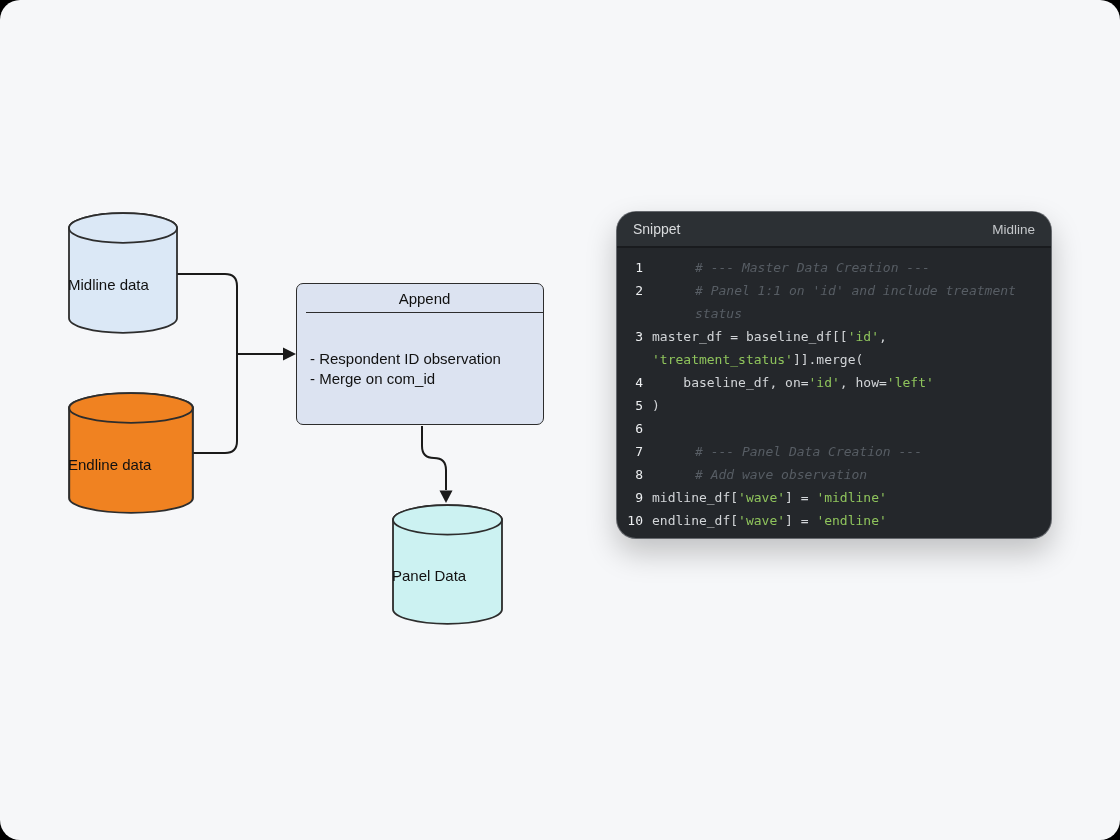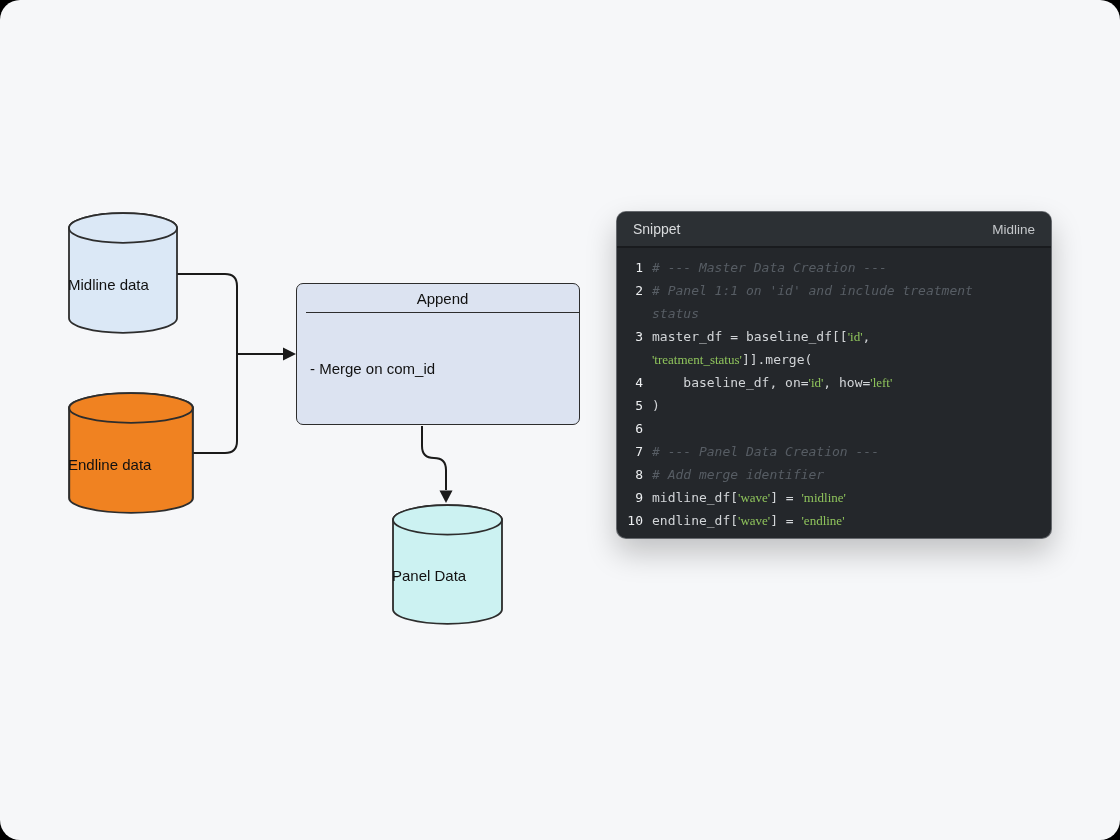--- a/index.html
+++ b/index.html
@@ -23,64 +23,64 @@
   #cyl-panel   .cyl-shape { fill:var(--panel-fill,#ccf2f2); }
   .cyl-label {
     position:absolute; left:0; right:0; top:59%; transform:translateY(-50%);
     font-size:15px; color:var(--diagram-text,#111);
   }
   #cyl-midline { left:68px; top:212px; width:110px; height:122px; }
   #cyl-endline { left:68px; top:392px; width:126px; height:122px; }
   #cyl-panel   { left:392px; top:504px; width:111px; height:121px; }
 
   .append-box {
-    position:absolute; left:296px; top:283px; width:284px; height:142px;
+    position:absolute; left:296px; top:283px; width:248px; height:142px;
     background:var(--append-fill,#dce3f1);
     border:1.5px solid var(--stroke,#2d2d2d); border-radius:7px;
     box-sizing:border-box;
     padding-left:9px;
   }
   .append-header {
     height:28px; border-bottom:1.5px solid var(--stroke,#2d2d2d);
     display:flex; align-items:center; justify-content:center;
     font-size:15px; font-weight:500; color:var(--diagram-text,#111);
   }
   .append-body {
     position:absolute; top:30px; bottom:0; left:0; right:0;
     display:flex; flex-direction:column; justify-content:center;
     padding-left:13px; font-size:15px; line-height:20px; color:var(--diagram-text,#111);
   }
 
   
   .snippet {
     position:absolute; left:616px; top:211px; width:436px; height:328px;
-    border-radius:10px; overflow:hidden; box-sizing:border-box;
+    border-radius:20px; overflow:hidden; box-sizing:border-box;
     background:var(--snippet-body-bg,#24272b);
     border:1px solid rgba(145,149,153,.6);
     box-shadow:0 14px 30px rgba(0,0,0,.22);
   }
   .snippet-header {
     height:34px; background:var(--snippet-header-bg,#2c3034);
     border-bottom:2px solid var(--snippet-divider,#191b1e);
     display:flex; align-items:center; justify-content:space-between;
     padding:0 16px;
   }
   .snippet-title { color:var(--header-text,#d9dbdd); font-size:14px; }
   .snippet-lang  { color:var(--lang-text,#c4c7ca);  font-size:13.5px; }
   .code-area {
     padding:8px 12px 10px 8px;
     font-family:"DejaVu Sans Mono", monospace; font-size:13px;
   }
   .code-row { display:flex; height:23px; line-height:23px; }
   .ln { flex:none; width:18px; text-align:right; margin-right:9px;
         color:var(--line-number,#edeff1); }
   .code-text { white-space:pre; }
-  .tok-comment { color:var(--code-comment,#575d64); font-style:italic; }
+  .tok-comment { color:var(--code-comment,#575d64); font-style:italic;margin-left:43px; }
   .tok-plain   { color:var(--code-plain,#d2d5d8); }
-  .tok-string  { color:var(--code-string,#8fc45c);font-family:Liberation Serif, serif; }
+  .tok-string  { color:var(--code-string,#8fc45c); }
 </style>
 </head>
 <body>
 
 <div class="canvas">
 
   <svg class="connectors" width="1120" height="840" viewBox="0 0 1120 840" aria-hidden="true">
     <path d="M177 274 H225 Q237 274 237 286 V441 Q237 453 225 453 H177"></path>
     <path d="M237 354 H284"></path>
     <polygon points="296,354 283,347.5 283,360.5"></polygon>
@@ -100,20 +100,21 @@
     <svg viewBox="0 0 110 122" preserveAspectRatio="none">
       <path class="cyl-shape" d="M1 16 A54 14.8 0 0 1 109 16 L109 106 A54 14.8 0 0 1 1 106 Z"></path>
       <ellipse class="cyl-shape" cx="55" cy="16" rx="54" ry="14.8"></ellipse>
     </svg>
     <div class="cyl-label">Endline data</div>
   </div>
 
   <div class="append-box">
     <div class="append-header">Append</div>
     <div class="append-body">
+      <div>- Respondent ID observation</div>
       <div>- Merge on com_id</div>
     </div>
   </div>
 
   <div class="cyl" id="cyl-panel">
     <svg viewBox="0 0 110 122" preserveAspectRatio="none">
       <path class="cyl-shape" d="M1 16 A54 14.8 0 0 1 109 16 L109 106 A54 14.8 0 0 1 1 106 Z"></path>
       <ellipse class="cyl-shape" cx="55" cy="16" rx="54" ry="14.8"></ellipse>
     </svg>
     <div class="cyl-label">Panel Data</div>
@@ -156,21 +157,21 @@
         <div class="code-row">
           <span class="ln">6</span>
           <span class="code-text"></span>
         </div>
         <div class="code-row">
           <span class="ln">7</span>
           <span class="code-text"><span class="tok-comment"># --- Panel Data Creation ---</span></span>
         </div>
         <div class="code-row">
           <span class="ln">8</span>
-          <span class="code-text"><span class="tok-comment"># Add merge identifier</span></span>
+          <span class="code-text"><span class="tok-comment"># Add wave observation</span></span>
         </div>
         <div class="code-row">
           <span class="ln">9</span>
           <span class="code-text"><span class="tok-plain">midline_df[</span><span class="tok-string">'wave'</span><span class="tok-plain">] = </span><span class="tok-string">'midline'</span></span>
         </div>
         <div class="code-row">
           <span class="ln">10</span>
           <span class="code-text"><span class="tok-plain">endline_df[</span><span class="tok-string">'wave'</span><span class="tok-plain">] = </span><span class="tok-string">'endline'</span></span>
         </div>
       </div>

